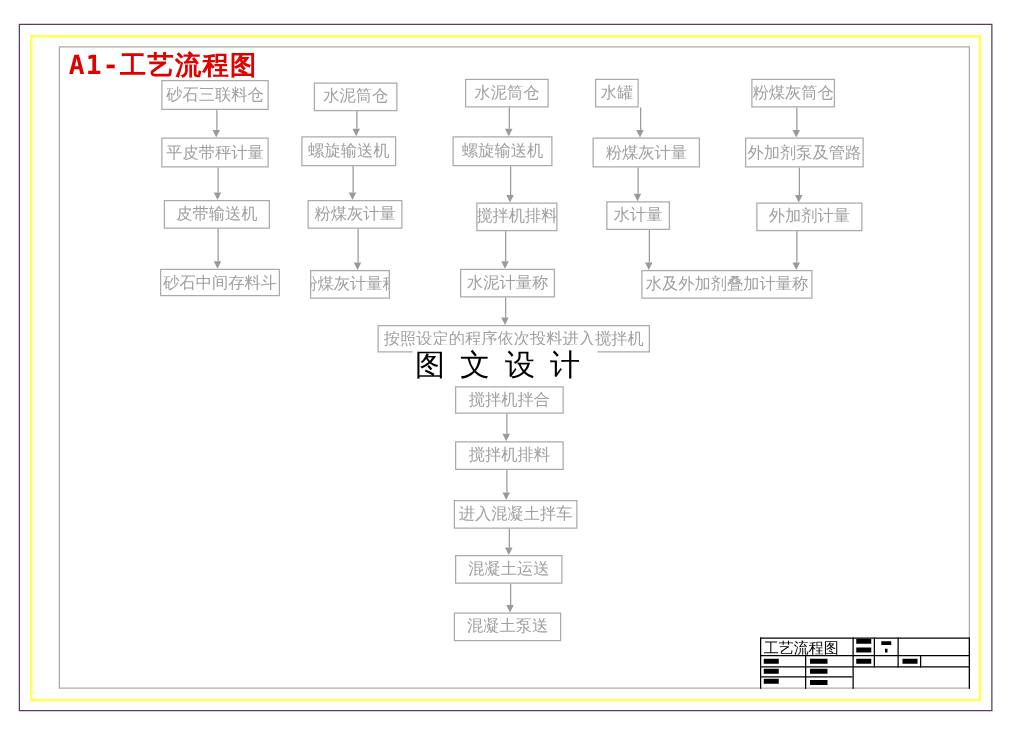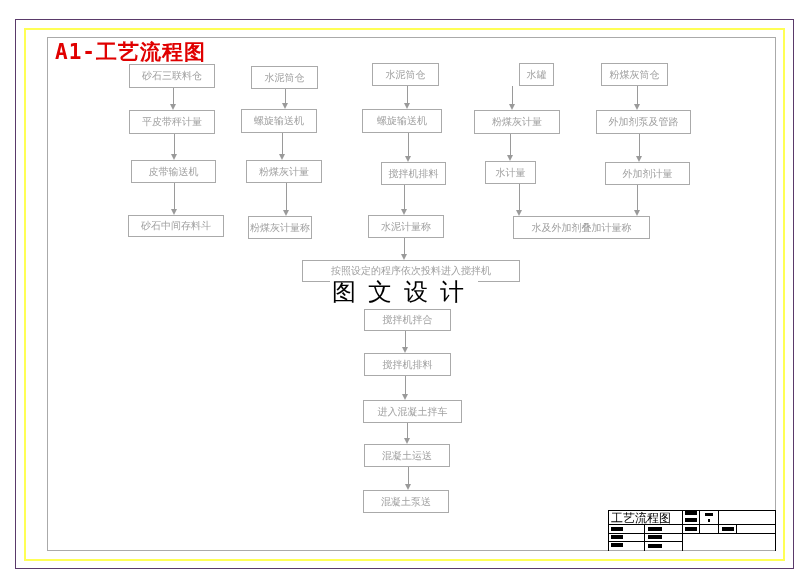--- a/index.html
+++ b/index.html
@@ -7,21 +7,21 @@
          font-family:"DejaVu Sans", "Liberation Sans", sans-serif; }
   .frame-outer { position:absolute; left:15px; top:19px; width:779px; height:550px;
                  border:1px solid #5a3a6a; box-sizing:border-box; }
   .frame-yellow { position:absolute; left:24px; top:28px; width:761px; height:533px;
                   border:2px solid #ffff55; box-sizing:border-box; }
   .frame-inner { position:absolute; left:47px; top:37px; width:729px; height:514px;
                  border:1px solid #aaaaaa; box-sizing:border-box; }
   .title { position:absolute; left:55px; top:38px; color:#e00000; font-size:21px;
            font-weight:bold; letter-spacing:1px; font-family:"DejaVu Sans Mono", monospace; white-space:nowrap; }
   .box { position:absolute; border:1px solid #aaaaaa; box-sizing:border-box; background:#fff;
-         color:#a0a0a0; font-size:10px; line-height:1; display:flex; align-items:center;
+         color:#a0a0a0; font-size:13px; line-height:1; display:flex; align-items:center;
          justify-content:center; white-space:nowrap; overflow:hidden; }
   .vline { position:absolute; width:1px; background:#9a9a9a; }
   .arrow { position:absolute; width:0; height:0; border-left:3px solid transparent;
            border-right:3px solid transparent; border-top:6px solid #9a9a9a; }
   .watermark { position:absolute; left:330px; top:276px; font-size:24px; color:#000;
                letter-spacing:12px; font-family:"DejaVu Serif", serif; background:#fff;
                padding:0 2px; white-space:nowrap; }
   .tb { position:absolute; left:608px; top:510px; width:199px; height:41px; }
   .tb .l { position:absolute; background:#000; }
   .tb .blk { position:absolute; background:#000; height:4px; }
@@ -64,21 +64,21 @@
 <div class="box" style="left:362px;top:109px;width:80px;height:24px;">螺旋输送机</div>
 <div class="vline" style="left:408px;top:133px;height:23px;"></div>
 <div class="arrow" style="left:405px;top:156px;"></div>
 <div class="box" style="left:381px;top:162px;width:65px;height:23px;">搅拌机排料</div>
 <div class="vline" style="left:404px;top:185px;height:24px;"></div>
 <div class="arrow" style="left:401px;top:209px;"></div>
 <div class="box" style="left:368px;top:215px;width:76px;height:23px;">水泥计量称</div>
 <div class="vline" style="left:404px;top:238px;height:16px;"></div>
 <div class="arrow" style="left:401px;top:254px;"></div>
 
-<div class="box" style="left:519px;top:63px;width:35px;height:23px;">水罐</div>
+<div class="box" style="left:476px;top:63px;width:35px;height:23px;">水罐</div>
 <div class="vline" style="left:512px;top:86px;height:18px;"></div>
 <div class="arrow" style="left:509px;top:104px;"></div>
 <div class="box" style="left:474px;top:110px;width:86px;height:24px;">粉煤灰计量</div>
 <div class="vline" style="left:510px;top:134px;height:21px;"></div>
 <div class="arrow" style="left:507px;top:155px;"></div>
 <div class="box" style="left:485px;top:161px;width:51px;height:23px;">水计量</div>
 <div class="vline" style="left:519px;top:184px;height:26px;"></div>
 <div class="arrow" style="left:516px;top:210px;"></div>
 
 <div class="box" style="left:601px;top:63px;width:67px;height:23px;">粉煤灰筒仓</div>

